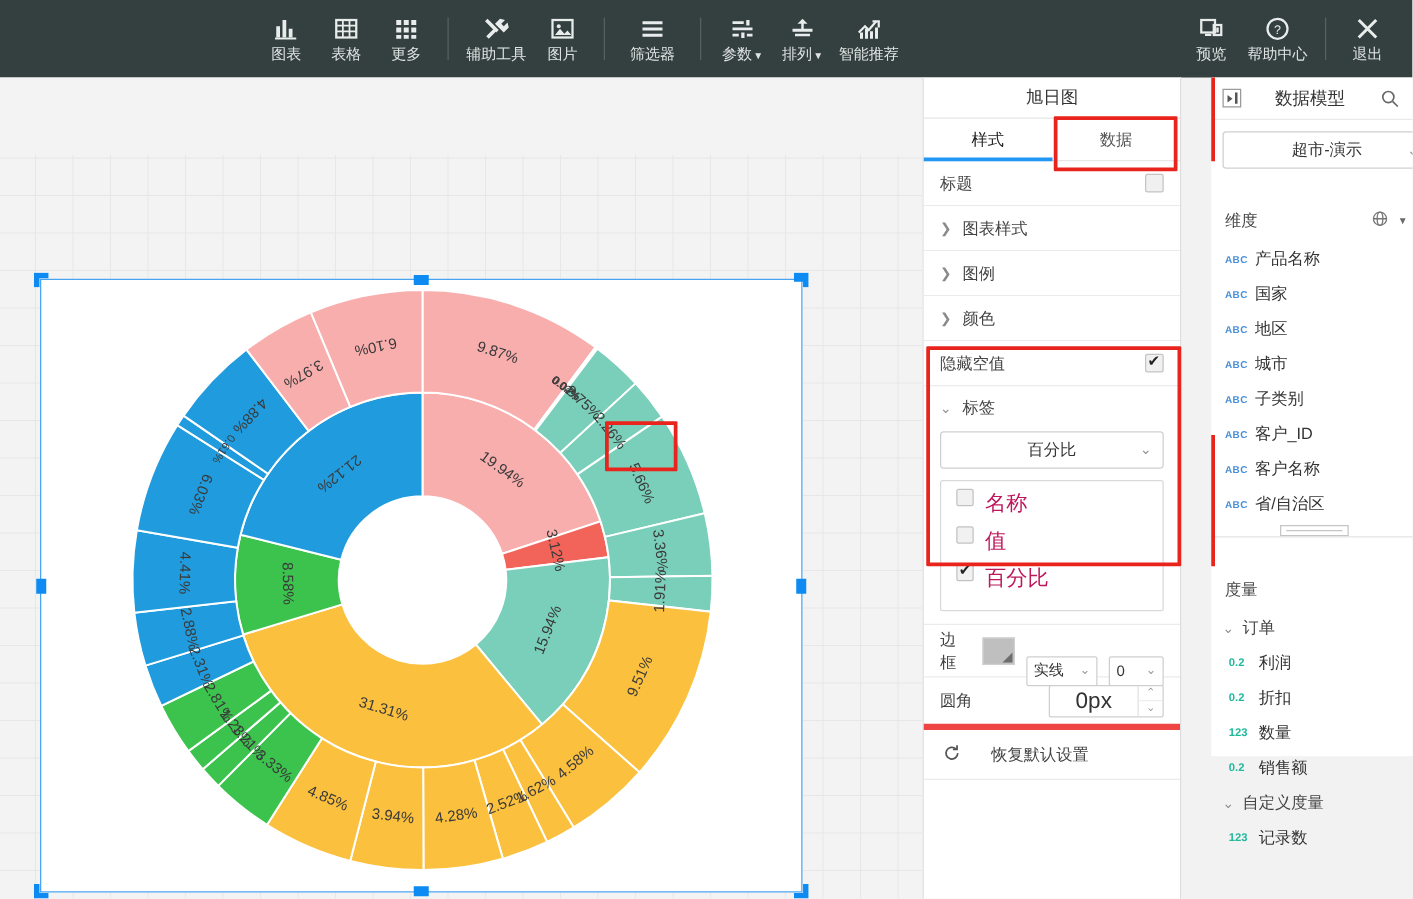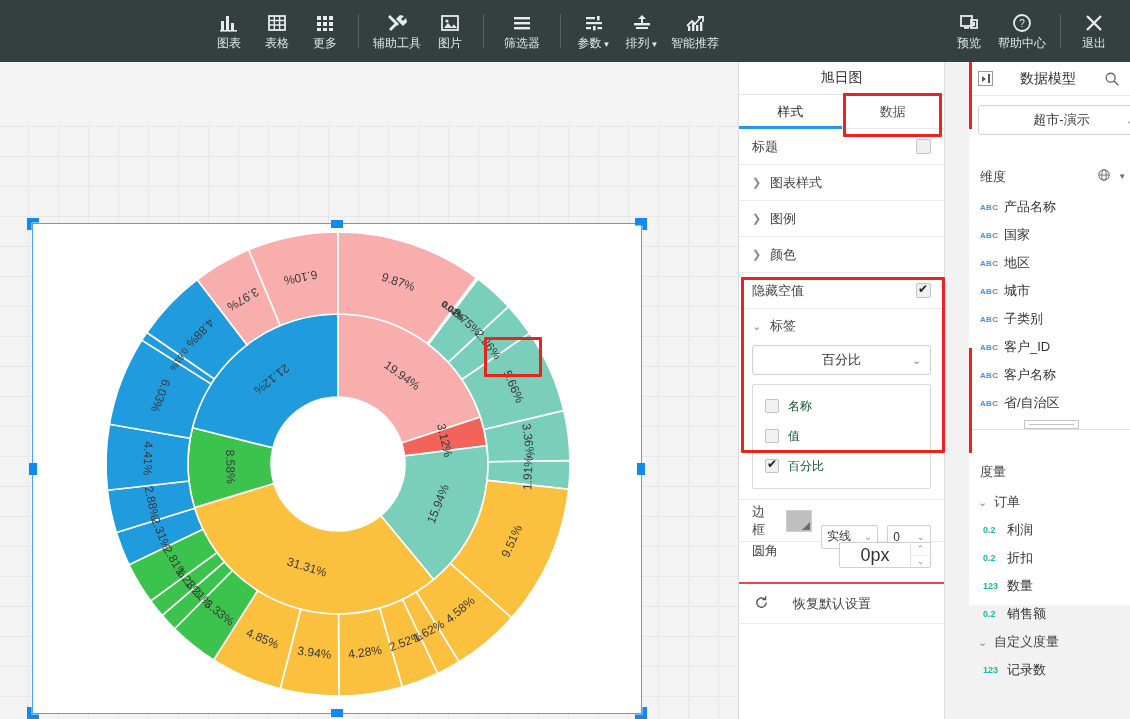--- a/index.html
+++ b/index.html
@@ -109,22 +109,22 @@
   }
   .select-box .sel-caret {
     position:absolute; right:9px; top:50%; margin-top:-4px;
     width:9px; height:9px; color:#888; font-size:11px; line-height:9px;
   }
   .check-list {
     margin:0 13px 10px 13px; border:1px solid #d9d9d9; border-radius:2px;
     padding:6px 0 7px 0; background:#fff;
   }
   .check-item {
-    height:30px; display:flex; align-items:center; gap:9px;
-    padding:0 12px; font-size:12px; color:#14532d; cursor:pointer;
+    height:30px; display:flex; gap:9px;
+    padding:0 12px; font-size:17px; color:#be185d; cursor:pointer;
   }
   .cbox {
     width:14px; height:14px; border:1px solid #c2c2c2; background:#f1f1f1;
     display:inline-block; position:relative; border-radius:2px; flex:none;
   }
   .cbox.checked::after {
     content:'✔'; position:absolute; left:1px; top:-3px; font-size:12px; color:#222;
   }
   .border-row {
     height:42px; display:flex; align-items:center; gap:9px; padding:0 13px;
@@ -139,22 +139,22 @@
     border-left:8px solid transparent; border-bottom:8px solid #6d6d6d;
   }
   .mini-select {
     height:24px; border:1px solid #cfcfcf; border-radius:2px; background:#fff;
     display:flex; align-items:center; font-size:12px; color:#333;
     padding:0 5px; gap:6px; cursor:pointer;margin-top:32px;
   }
   .mini-select.w1 { width:59px; justify-content:space-between; }
   .mini-select.w2 { width:45px; justify-content:space-between; }
   .radius-row {
-    height:42px; display:flex; justify-content:space-between;
-    padding:0 13px; border-bottom:2px solid #ef4444; font-size:13px; color:#444;
+    height:42px; display:flex; align-items:center; justify-content:space-between;
+    padding:0 13px; border-bottom:5px solid #ef4444; font-size:13px; color:#444;
   }
   .spinner {
     display:flex; align-items:stretch; height:26px; border:1px solid #cfcfcf;
     border-radius:2px; background:#fff; width:92px;
   }
   .spinner input {
     flex:1; border:none; outline:none; text-align:center; font-size:18px;
     color:#333; font-family:inherit; width:100%; background:transparent;
   }
   .spin-btns { width:20px; display:flex; flex-direction:column; border-left:1px solid #e2e2e2; }

